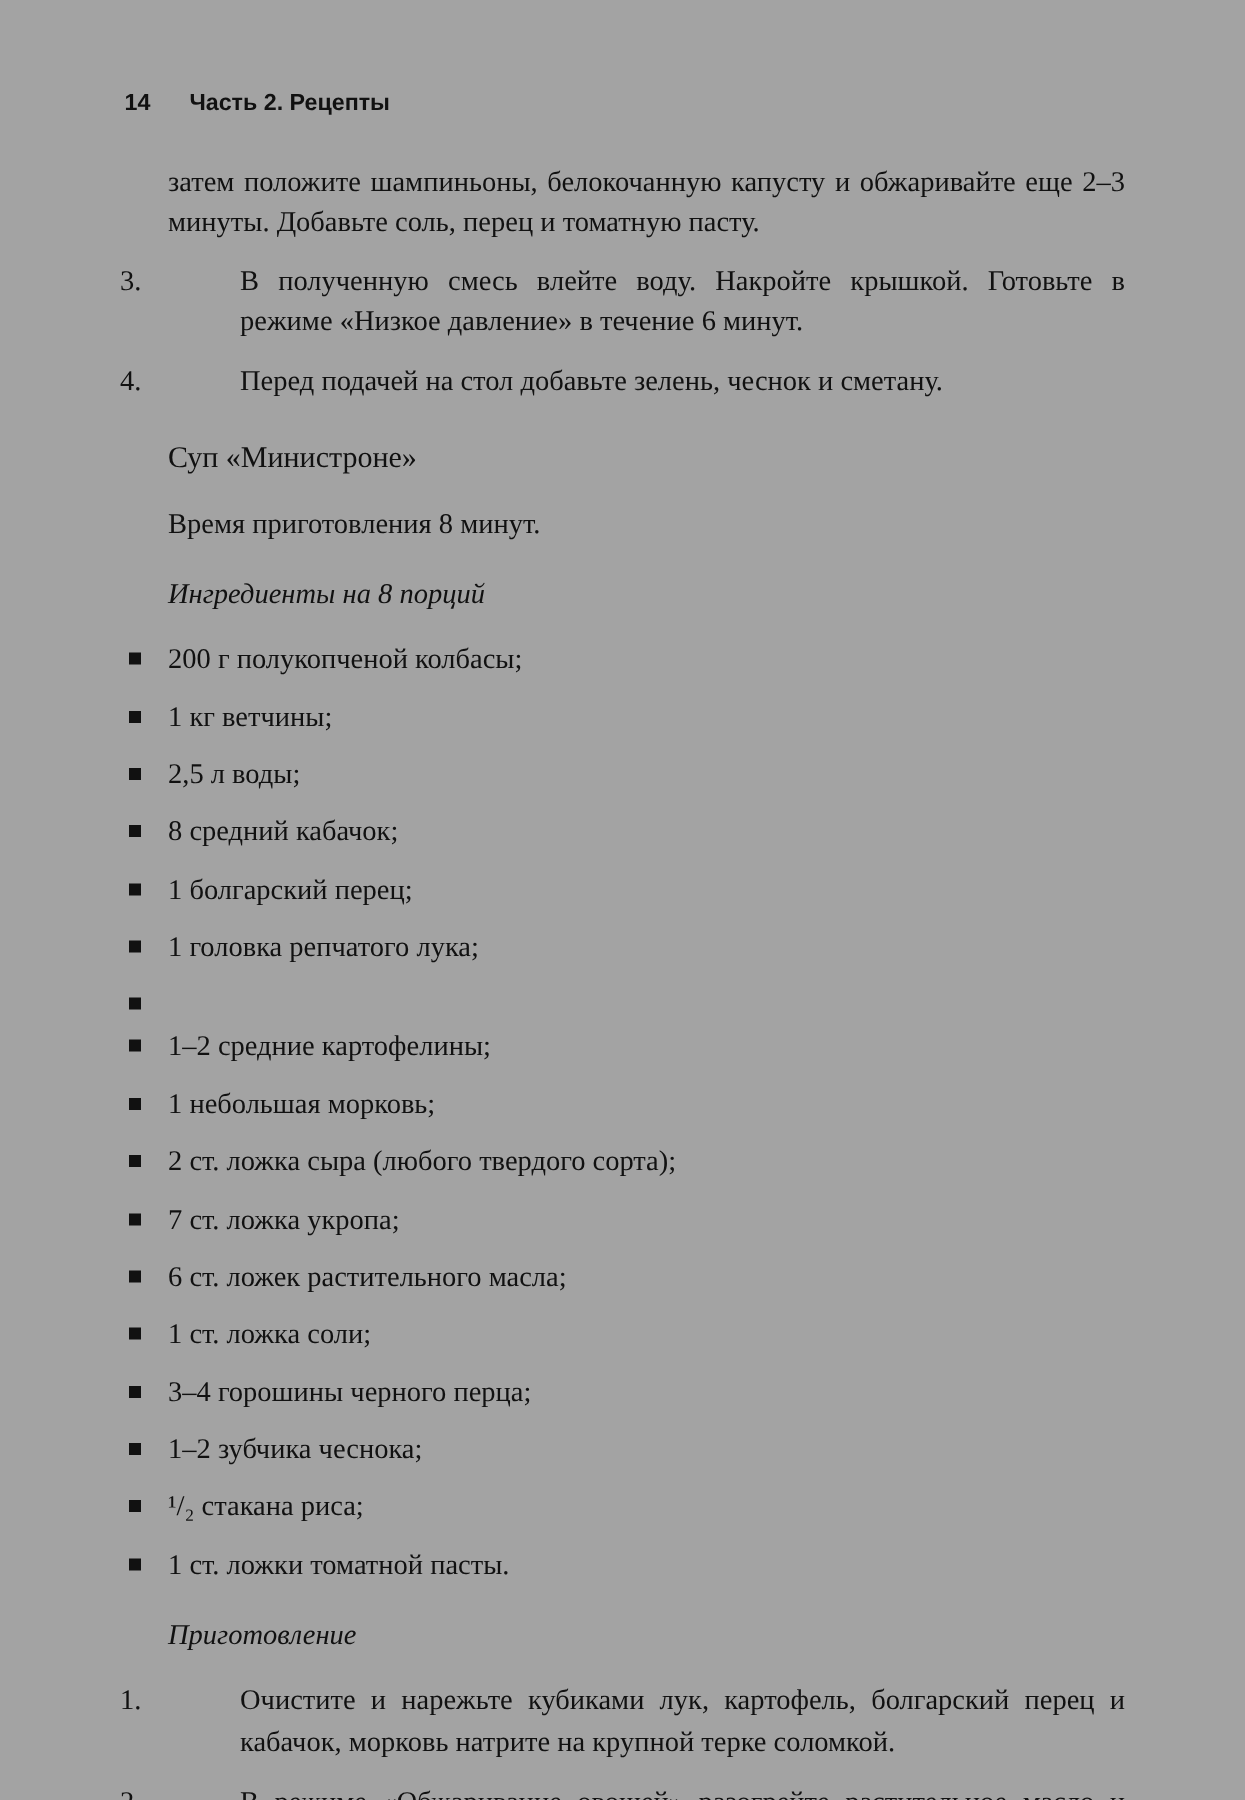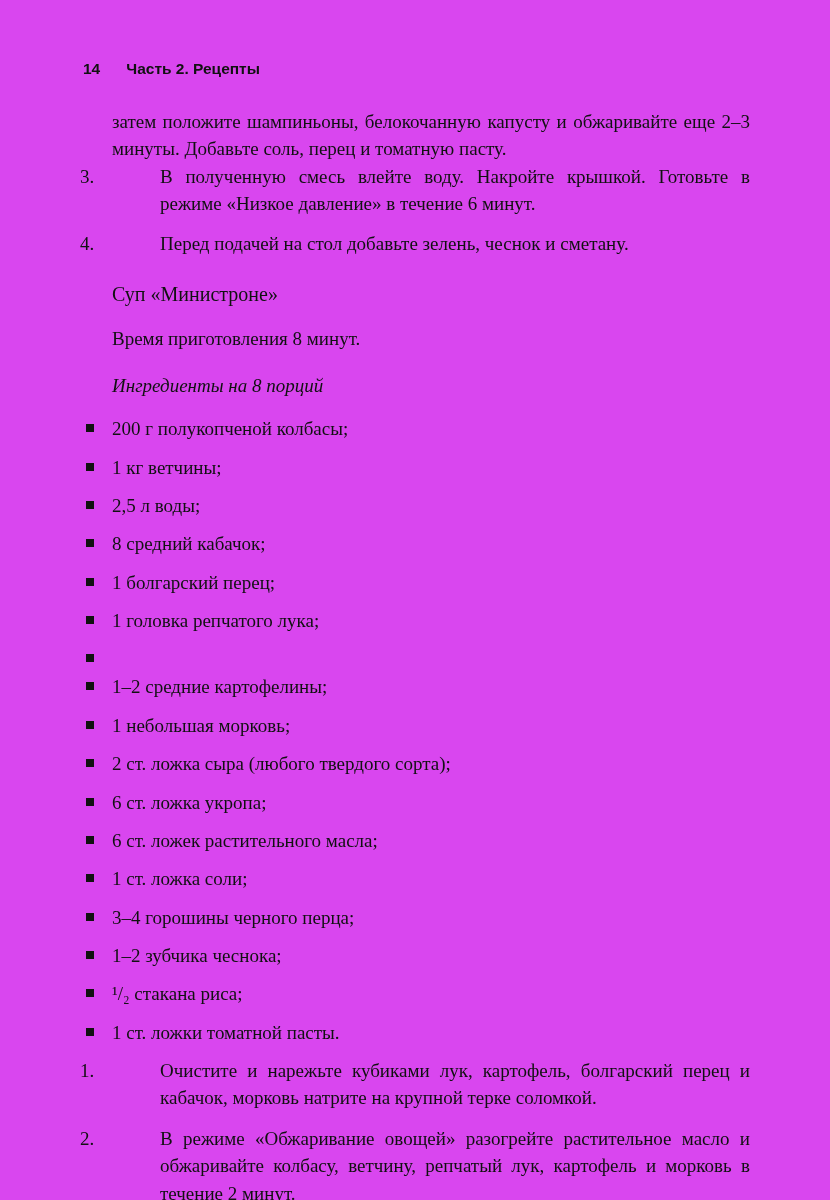--- a/index.html
+++ b/index.html
@@ -1,41 +1,42 @@
 <!DOCTYPE html>
 <html><head>
 <meta charset="utf-8">
 <style>
   * { margin: 0; padding: 0; box-sizing: border-box; }
   html, body { background: #ffffff; }
   .page {
     position: relative;
     width: 830px;
     height: 1200px;
-    background: #d946ef;
+    background: #a3a3a3;
     color: #111111;
     font-family: "Liberation Serif", serif;
     padding: 60px 80px 40px 80px;
     overflow: hidden;
   }
   .running-head {
     display: flex;
     align-items: baseline;
     gap: 26px;
     font-family: "Liberation Sans", sans-serif;
     font-weight: bold;
     font-size: 15.5px;
     color: #111;
     padding-left: 3px;
     margin-bottom: 30px;
   }
   .body-copy { font-size: 19px; line-height: 1.44; }
   .lead-par {
     margin-left: 32px;
     text-align: justify;
+    margin-bottom: 11px;
   }
   .step {
     display: flex;
     margin-bottom: 13px;
   }
   .step-num {
     flex: none;
     width: 32px;
   }
   .step-text {
@@ -137,21 +138,21 @@
       <div class="ing-item">
         <span class="sq"></span>
         <span class="ing-text">1 небольшая морковь;</span>
       </div>
       <div class="ing-item">
         <span class="sq"></span>
         <span class="ing-text">2 ст. ложка сыра (любого твердого сорта);</span>
       </div>
       <div class="ing-item">
         <span class="sq"></span>
-        <span class="ing-text">6 ст. ложка укропа;</span>
+        <span class="ing-text">7 ст. ложка укропа;</span>
       </div>
       <div class="ing-item">
         <span class="sq"></span>
         <span class="ing-text">6 ст. ложек растительного масла;</span>
       </div>
       <div class="ing-item">
         <span class="sq"></span>
         <span class="ing-text">1 ст. ложка соли;</span>
       </div>
       <div class="ing-item">
@@ -165,20 +166,21 @@
       <div class="ing-item">
         <span class="sq"></span>
         <span class="ing-text">¹/₂ стакана риса;</span>
       </div>
       <div class="ing-item">
         <span class="sq"></span>
         <span class="ing-text">1 ст. ложки томатной пасты.</span>
       </div>
     </div>
 
+    <p class="subhead">Приготовление</p>
 
     <div class="prep-steps">
       <div class="step">
         <span class="step-num">1.</span>
         <div class="step-text">Очистите и нарежьте кубиками лук, картофель, болгарский перец и кабачок, морковь натрите на крупной терке соломкой.</div>
       </div>
       <div class="step">
         <span class="step-num">2.</span>
         <div class="step-text">В режиме «Обжаривание овощей» разогрейте растительное масло и обжаривайте колбасу, ветчину, репчатый лук, картофель и морковь в течение 2 минут.</div>
       </div>

